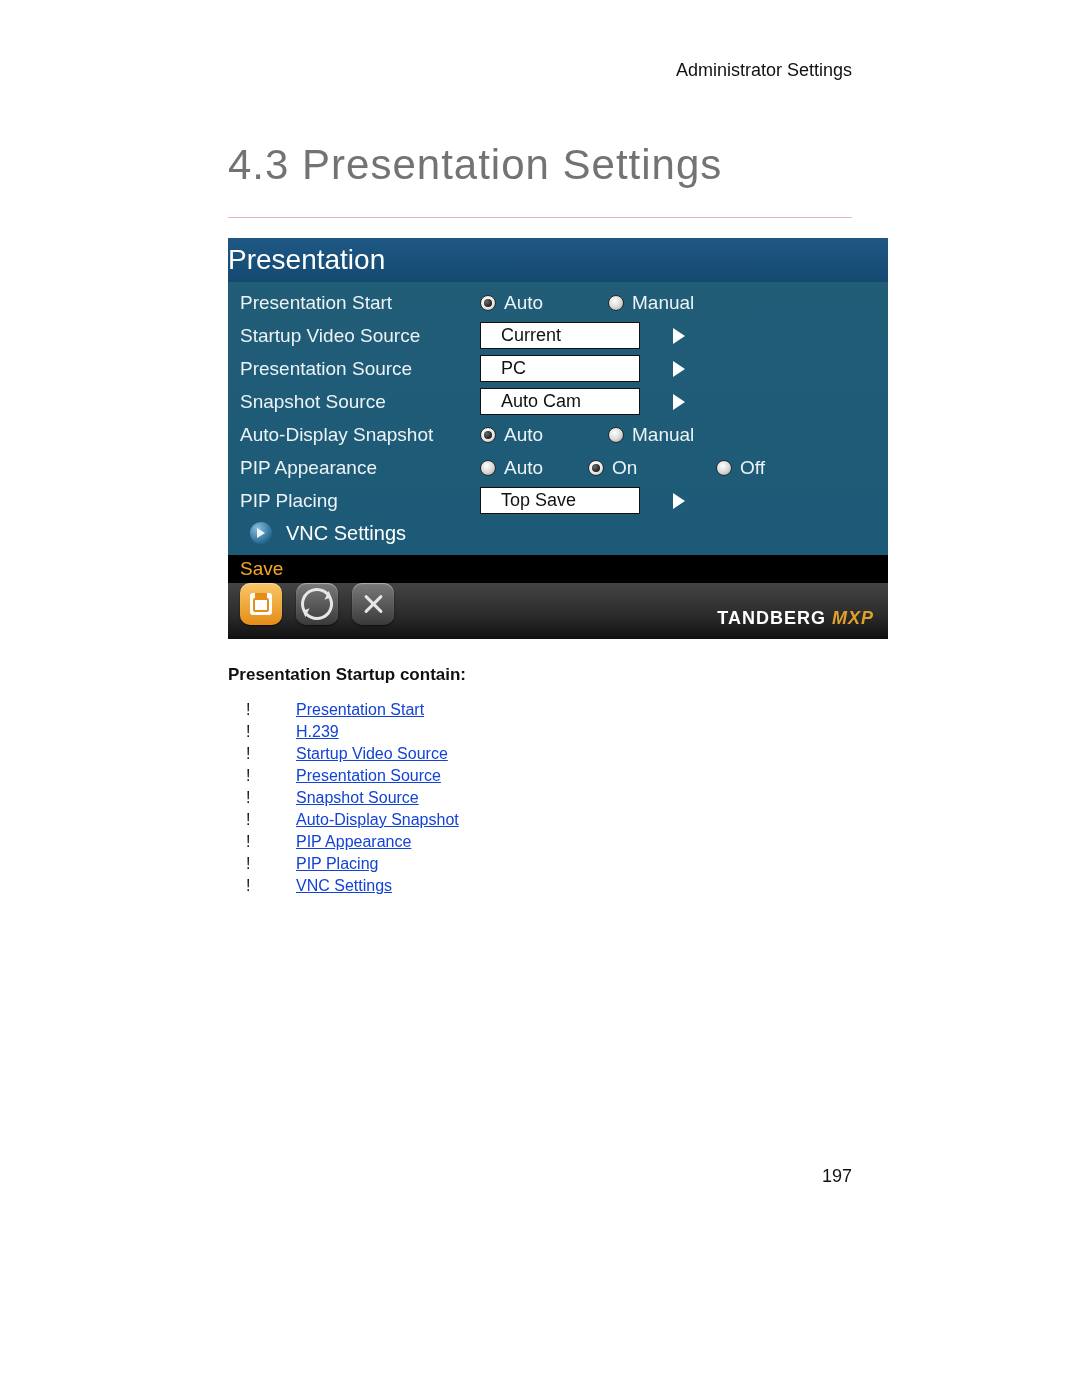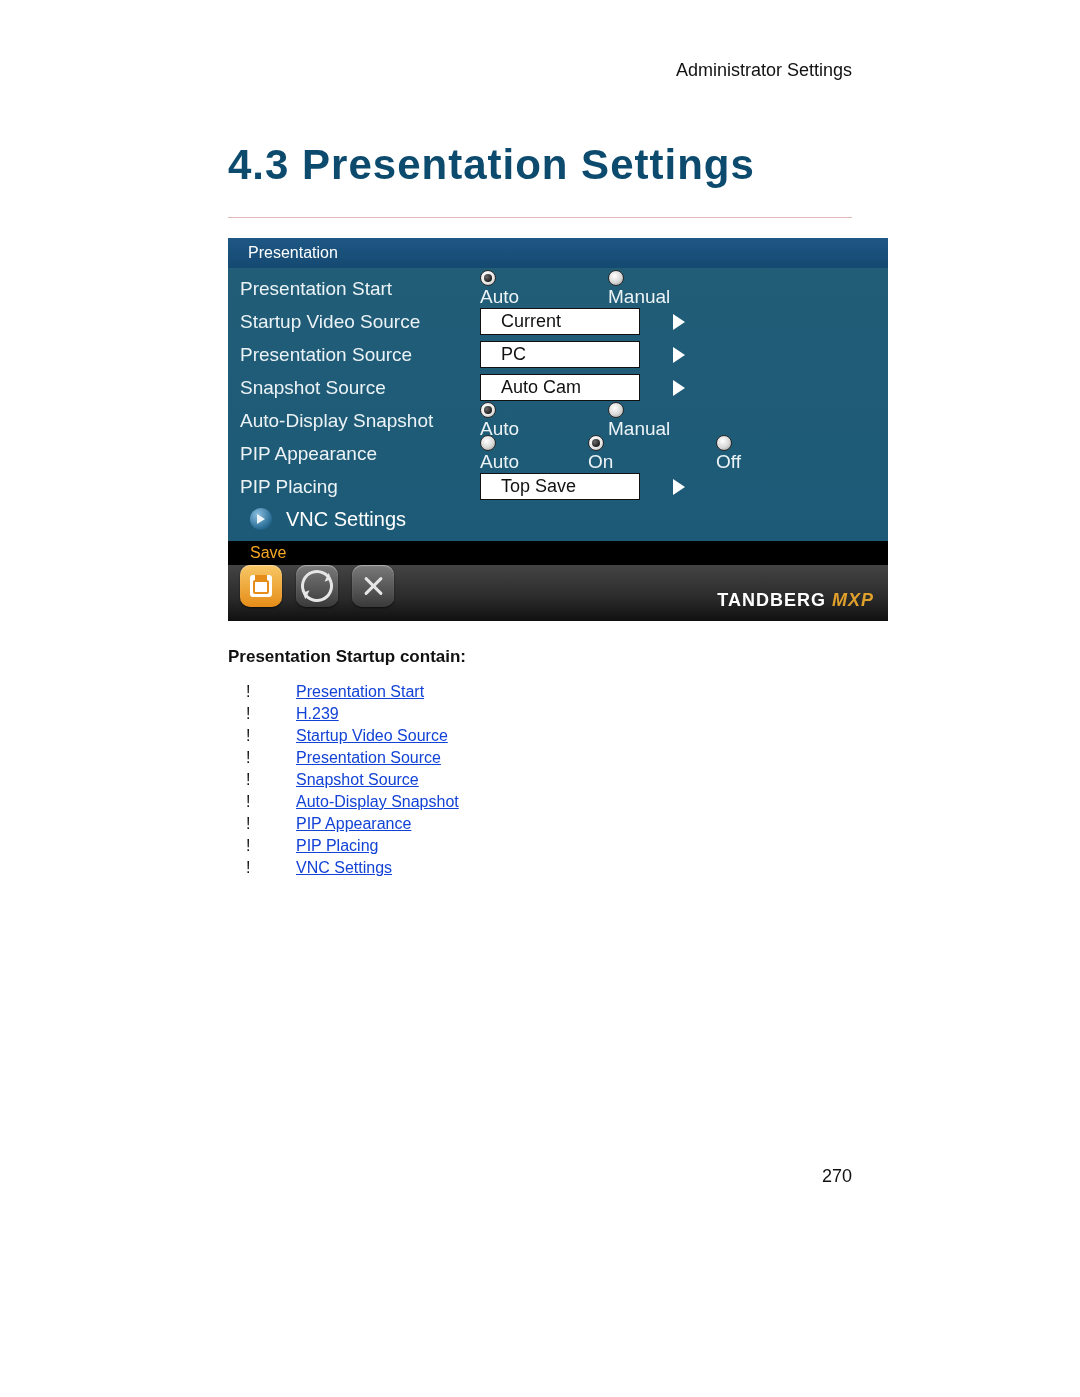--- a/index.html
+++ b/index.html
@@ -1,37 +1,37 @@
 <!DOCTYPE html>
 <html><head>
 <meta charset="utf-8">
 <style>
   html,body{margin:0;padding:0;background:#fff;font-family:Arial,Helvetica,sans-serif;color:#111;}
   .page{width:904px;min-height:1397px;margin:0 auto;position:relative;box-sizing:border-box;padding:60px 140px 80px 140px;}
   .header-right{text-align:right;font-size:18px;margin-bottom:60px;}
-  .heading{font-size:42px;letter-spacing:1px;font-weight:700;color:#0c4a6e;margin:10px 0 28px 0;}
+  .heading{font-size:42px;letter-spacing:1px;font-weight:400;color:#737373;margin:10px 0 28px 0;}
   .hr{height:1px;background:#e3b8b8;margin:0 0 20px 0;}
   .panel{width:660px;border-radius:0;overflow:hidden;}
-  .panel-title{background:linear-gradient(#1f5885 0%,#144970 100%);color:#fff;font-size:16px;padding:6px 20px;}
+  .panel-title{background:linear-gradient(#1f5885 0%,#144970 100%);color:#fff;font-size:28px;padding:6px 0;}
   .panel-body{background:linear-gradient(#215d77 0%,#1d5a77 100%);padding:4px 0 0 0;}
   .row{display:flex;align-items:center;height:33px;padding:0 12px;color:#ecf3f6;font-size:19px;}
   .label{width:240px;}
-  .opt{display:flex;margin-right:18px;min-width:110px;flex-direction:column;}
+  .opt{display:flex;align-items:center;margin-right:18px;min-width:110px;}
   .opt.small{min-width:90px;}
   .radio{width:14px;height:14px;border-radius:50%;background:radial-gradient(circle at 40% 35%,#fff 0%,#d7d7d7 55%,#8b8b8b 100%);border:1px solid #2a2a2a;margin-right:8px;position:relative;}
   .radio.selected::after{content:"";position:absolute;inset:3px;border-radius:50%;background:radial-gradient(circle at 35% 35%,#6b6b6b 0%,#000 100%);}
   .radio.selected{background:radial-gradient(circle at 40% 35%,#fff 0%,#e6e6e6 60%,#999 100%);}
   .select{display:flex;align-items:center;}
   .select-box{width:118px;height:25px;border:1px solid #111;background:#fff;color:#111;font-size:18px;padding:0 20px;display:flex;align-items:center;}
   .select-arrow{width:34px;height:27px;margin-left:22px;display:flex;align-items:center;justify-content:center;}
   .tri-right{width:0;height:0;border-top:8px solid transparent;border-bottom:8px solid transparent;border-left:12px solid #fff;}
   .vnc-row{display:flex;align-items:center;height:32px;padding:0 12px 6px 22px;color:#fff;font-size:20px;}
   .vnc-icon{width:22px;height:22px;margin-right:14px;border-radius:50%;background:radial-gradient(circle at 35% 30%,#8bbfe0 0%,#2c6f97 65%,#114662 100%);display:flex;align-items:center;justify-content:center;}
   .vnc-icon::after{content:"";width:0;height:0;border-top:5px solid transparent;border-bottom:5px solid transparent;border-left:8px solid #eef6fb;}
-  .save-bar{background:#000;color:#f7a725;font-size:16px;padding:3px 22px;}
+  .save-bar{background:#000;color:#f7a725;font-size:19px;padding:3px 12px;}
   .icon-bar{background:linear-gradient(#444 0%,#2a2a2a 60%,#101010 100%);height:56px;display:flex;padding:0 12px;position:relative;}
   .ibtn{width:42px;height:42px;border-radius:10px;margin-right:14px;display:flex;align-items:center;justify-content:center;box-shadow:inset 0 1px 1px rgba(255,255,255,.4),0 1px 2px rgba(0,0,0,.6);}
   .ibtn.save{background:linear-gradient(#f8c766 0%,#e58d18 100%);}
   .ibtn.gray{background:linear-gradient(#7a7a7a 0%,#3a3a3a 100%);}
   .floppy{width:22px;height:22px;background:#fff;border-radius:3px;position:relative;}
   .floppy::before{content:"";position:absolute;top:0;left:5px;width:12px;height:6px;background:#e58d18;}
   .floppy::after{content:"";position:absolute;bottom:3px;left:3px;right:3px;height:10px;border:2px solid #e58d18;border-radius:2px;background:#fff;}
   .refresh{width:26px;height:26px;border:3px solid #e6e6e6;border-radius:50%;position:relative;transform:rotate(25deg);}
   .refresh::before,.refresh::after{content:"";position:absolute;width:0;height:0;border:5px solid transparent;}
   .refresh::before{top:-4px;right:-2px;border-left-color:#e6e6e6;}
@@ -198,14 +198,14 @@
     <div class="li">
         <span class="bang">!</span>
         <a href="#">PIP Placing</a>
       </div>
     <div class="li">
         <span class="bang">!</span>
         <a href="#">VNC Settings</a>
       </div>
   </div>
 
-  <div class="page-num">270</div>
+  <div class="page-num">197</div>
 </div>
 
 </body></html>

